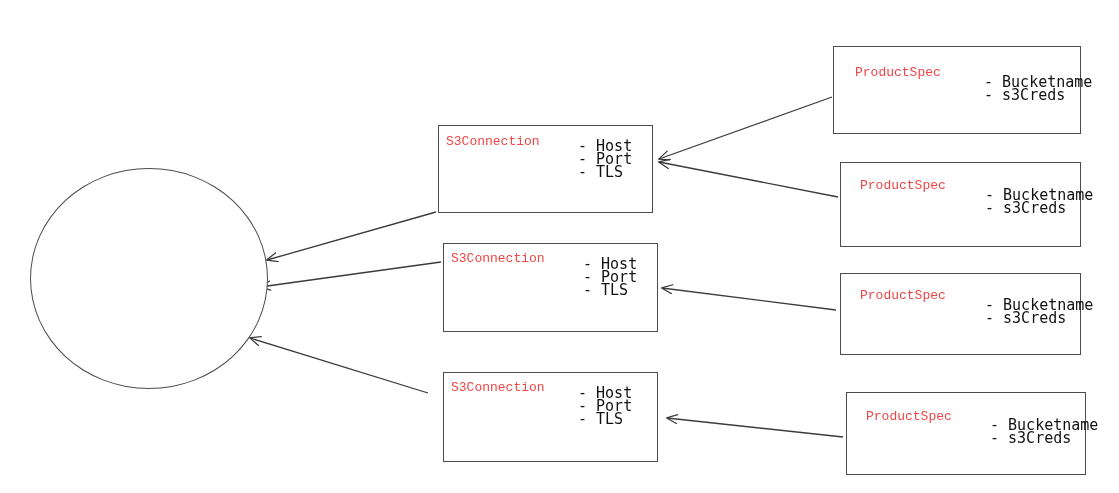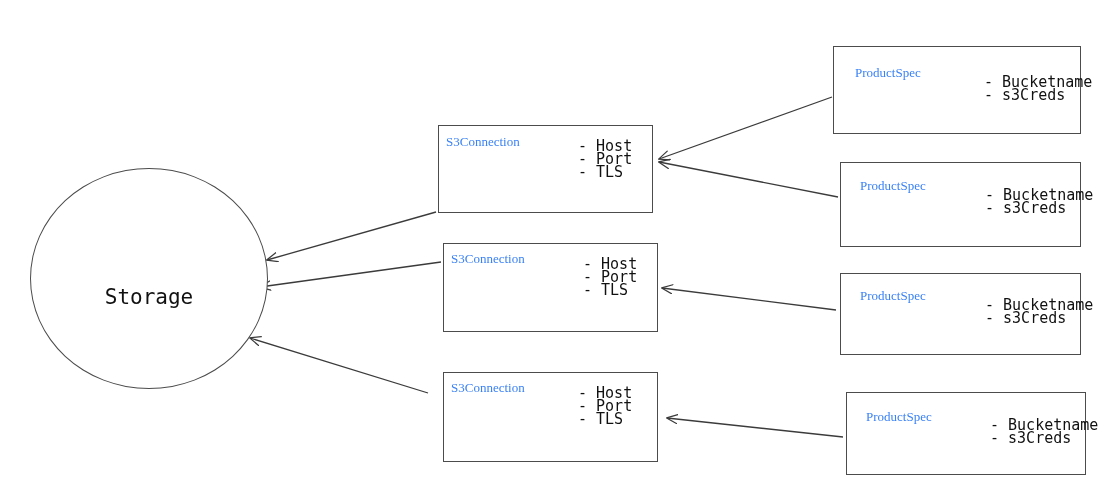--- a/index.html
+++ b/index.html
@@ -26,23 +26,23 @@
     pointer-events: none;
   }
   .node-box {
     position: absolute;
     box-sizing: border-box;
     background: #ffffff;
     border: 1.4px solid #4c4c4c;
   }
   .node-title {
     position: absolute;
-    font-family: Liberation Serif, serif;
+    font-family: Liberation Mono, monospace;
     font-size: 13px;
-    color: #3b82f6;
+    color: #ef4444;
     white-space: nowrap;
     letter-spacing: 0px;
   }
   .node-attrs {
     position: absolute;
     font-family: "DejaVu Sans Mono", monospace;
     font-size: 15px;
     color: #111111;
     line-height: 13px;
     white-space: nowrap;
@@ -82,21 +82,20 @@
     <line x1="441" y1="262" x2="260" y2="287" stroke="#3b3b3b" stroke-width="1.3" marker-end="url(#ah)"></line>
     <line x1="428" y1="393" x2="250" y2="338" stroke="#3b3b3b" stroke-width="1.3" marker-end="url(#ah)"></line>
 
     <line x1="832" y1="97" x2="659" y2="159" stroke="#3b3b3b" stroke-width="1.3" marker-end="url(#ah)"></line>
     <line x1="838" y1="197" x2="659" y2="162" stroke="#3b3b3b" stroke-width="1.3" marker-end="url(#ah)"></line>
     <line x1="836" y1="310" x2="662" y2="288" stroke="#3b3b3b" stroke-width="1.3" marker-end="url(#ah)"></line>
     <line x1="843" y1="437" x2="667" y2="418" stroke="#3b3b3b" stroke-width="1.3" marker-end="url(#ah)"></line>
   </svg>
 
   <div class="hub-circle" style="left:30px; top:168px; width:238px; height:221px;"></div>
-  <div class="hub-label" style="left:30px; top:285px; width:238px;">Storage</div>
 
   <div class="node-box" style="left:438px; top:125px; width:215px; height:88px;"></div>
   <div class="node-title" style="left:446px; top:134px;">S3Connection</div>
   <div class="node-attrs" style="left:578px; top:140px;">
     <div>- Host</div>
     <div>- Port</div>
     <div>- TLS</div>
   </div>
 
   <div class="node-box" style="left:443px; top:243px; width:215px; height:89px;"></div>

